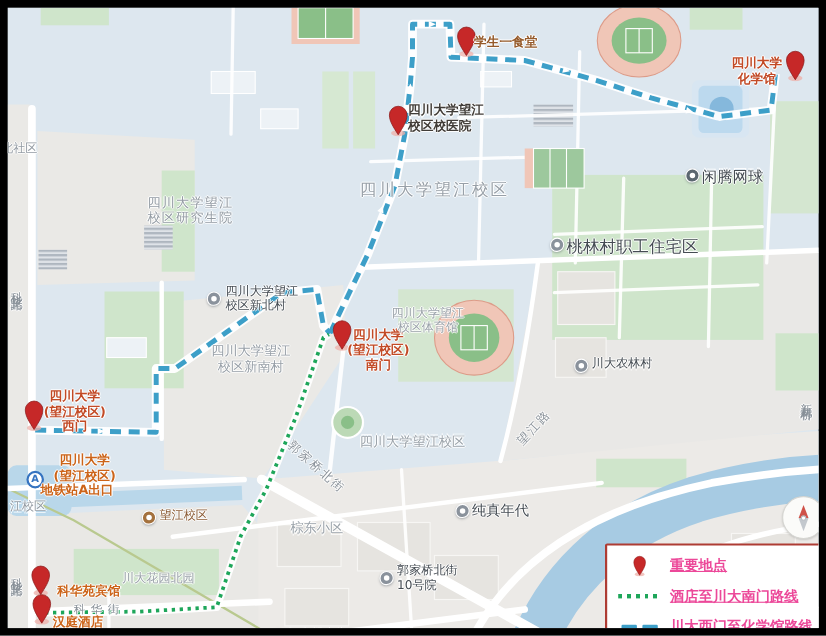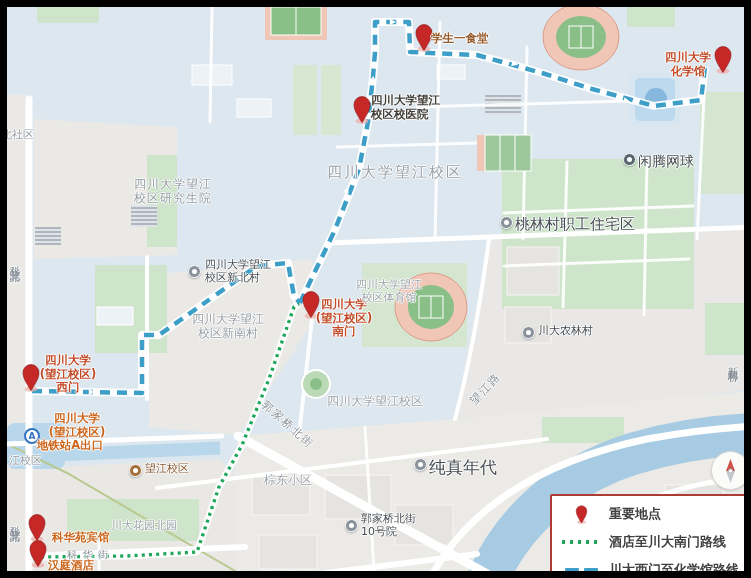--- a/index.html
+++ b/index.html
@@ -18,21 +18,21 @@
         background:#8a929c;border:1.5px solid #fff;box-shadow:0 1px 2px rgba(60,70,80,.35);}
   .poid::after{content:"";position:absolute;left:3px;top:3px;width:5px;height:5px;border-radius:50%;background:#fff;}
   .metroA{position:absolute;width:12px;height:12px;border-radius:50%;background:#fff;
           border:2px solid #3573c0;color:#3573c0;font-size:9px;font-weight:bold;
           text-align:center;line-height:12px;}
   .legend{position:absolute;left:543px;top:487px;width:204px;background:#fff;
           border:2px solid #ae3c34;border-radius:2px;padding:7px 10px;box-sizing:border-box;
           display:flex;flex-direction:column;gap:6px;}
   .lrow{display:flex;align-items:center;gap:9px;height:22px;}
   .lsw{width:38px;flex:0 0 38px;display:flex;align-items:center;justify-content:center;gap:5px;}
-  .ltx{font-size:13px;color:#404040;font-weight:bold;white-space:nowrap;}
+  .ltx{font-size:13px;color:#ec4899;font-weight:bold;white-space:nowrap;text-decoration:underline;}
   .swatch-dash span{display:inline-block;width:14px;height:4px;border-radius:1px;background:#3d9fc8;}
   .swatch-dot{width:38px;height:4px;}
   .compass{position:absolute;left:704px;top:444px;width:37px;height:37px;border-radius:50%;
            background:#fbfbf9;border:1px solid #d6d6d2;box-shadow:0 1px 2px rgba(0,0,0,.15);}
 </style>
 </head>
 <body>
 
 <div class="map">
 
@@ -239,21 +239,21 @@
     <div>四川大学望江</div>
     <div>校区新北村</div>
   </div>
   <div class="poid" style="left:493px;top:209px"></div>
   <div class="lbl" style="left:508px;top:209px;font-size:15px;color:#454c53">桃林村职工住宅区</div>
   <div class="poid" style="left:616px;top:146px;background:#5b6770"></div>
   <div class="lbl" style="left:631px;top:146px;font-size:14px;color:#454c53">闲腾网球</div>
   <div class="poid" style="left:515px;top:319px"></div>
   <div class="lbl" style="left:531px;top:318px;font-size:11px;color:#454c53">川大农林村</div>
   <div class="poid" style="left:407px;top:451px"></div>
-  <div class="lbl" style="left:422px;top:450px;font-size:17px;color:#454c53">纯真年代</div>
+  <div class="lbl" style="left:422px;top:450px;font-size:13px;color:#454c53">纯真年代</div>
   <div class="poid" style="left:338px;top:512px"></div>
   <div class="lbl" style="left:354px;top:506px;font-size:11px;color:#454c53">
     <div>郭家桥北街</div>
     <div>10号院</div>
   </div>
   <div class="poid" style="left:239px;top:564px"></div>
   <div class="lbl" style="left:254px;top:564px;font-size:11px;color:#454c53">郭家桥南街3号院</div>
   <div class="poid" style="left:122px;top:457px;background:#a4713d"></div>
   <div class="lbl" style="left:138px;top:456px;font-size:11px;color:#8a5a33">望江校区</div>
 

